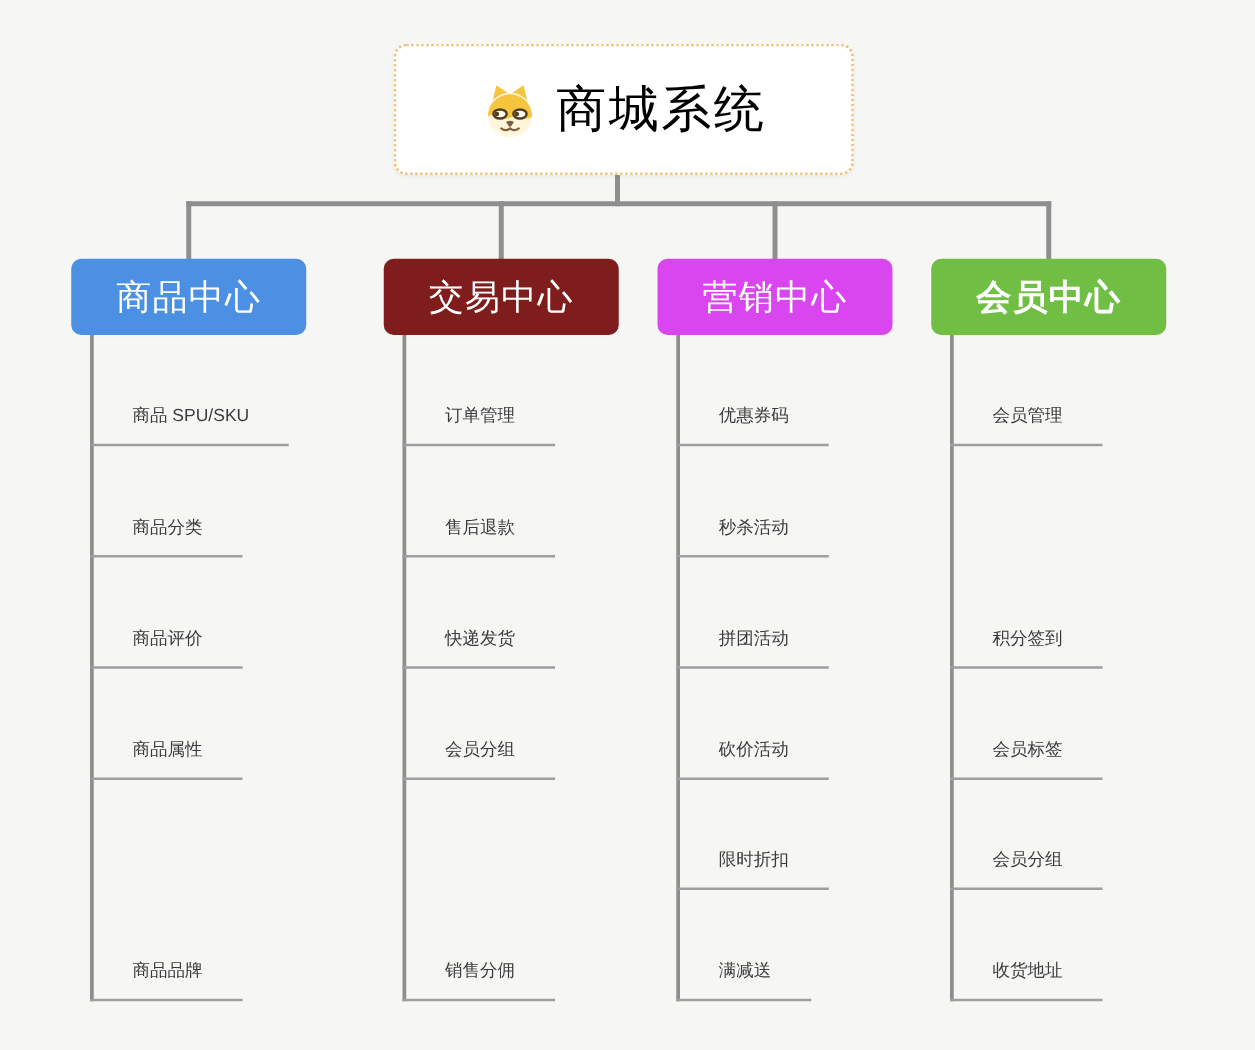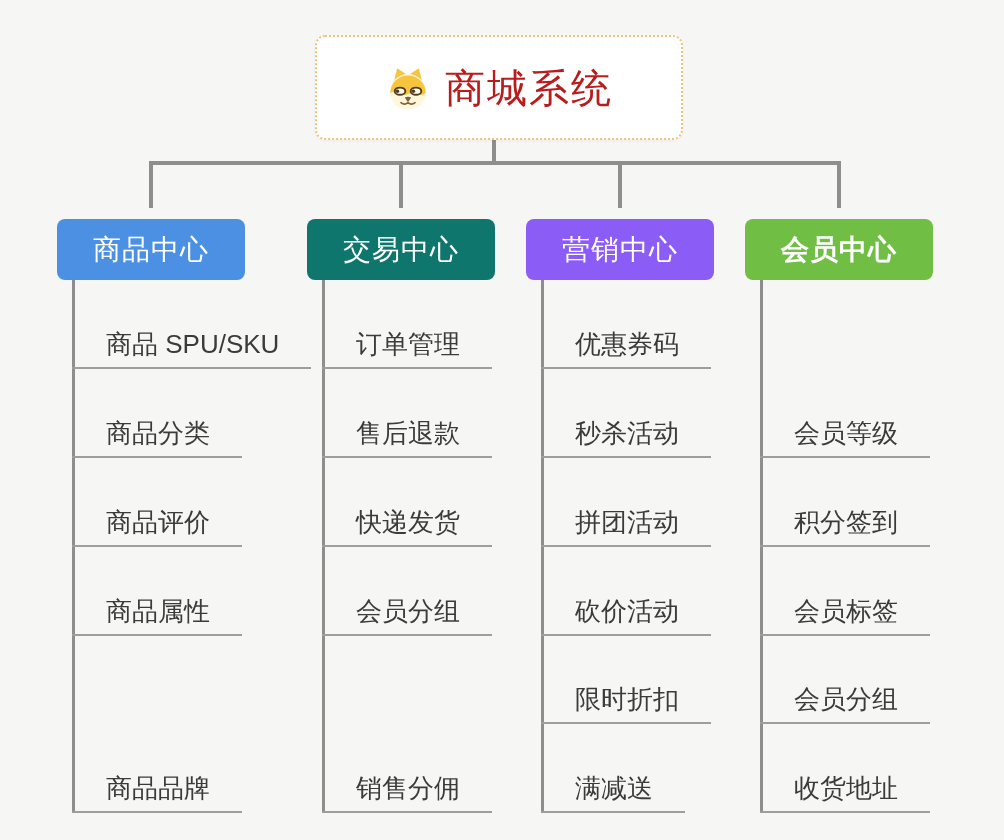--- a/index.html
+++ b/index.html
@@ -18,33 +18,33 @@
   .root-node {
     position:absolute; left:315px; top:35px; width:368px; height:105px;
     box-sizing:border-box; background:#FFFFFF;
     border:2px dotted #F2C27A; border-radius:10px;
     display:flex; align-items:center; justify-content:center; gap:14px;
     box-shadow:0 1px 3px rgba(0,0,0,0.05);
   }
   .dog { width:46px; height:46px; display:block; }
   .root-label { font-size:40px; color:#F0A73C; letter-spacing:2px; line-height:1; }
   
-  .branch { position:absolute; top:219px; width:188px; }
+  .branch { position:absolute; top:207px; width:188px; }
   .b0{left:57px}.b1{left:307px}.b2{left:526px}.b3{left:745px}
   .branch-box {
     position:relative; width:188px; height:61px; border-radius:8px;
     color:#FFFFFF; font-size:28px; letter-spacing:1px;
     display:flex; align-items:center; justify-content:center;
   }
   .spine { position:absolute; left:15px; top:61px; width:3px; height:533px; background:#8E8E8E; }
   .child {
     position:absolute; left:15px; white-space:nowrap;
     height:30px; line-height:30px; padding:0 32px 8px 34px;
     border-bottom:2px solid #9E9E9E;
-    font-size:26px; color:#3B3B3B;
+    font-size:14px; color:#3B3B3B;
   }
   .r0{top:110px}.r1{top:199px}.r2{top:288px}.r3{top:377px}.r4{top:465px}.r5{top:554px}
 </style>
 </head>
 <body>
 
 <div class="canvas">
 
   <div class="conn stub"></div>
   <div class="conn bus"></div>
@@ -59,57 +59,57 @@
       <polygon points="59,30 53,5 38,15" fill="#F6C43D"></polygon>
       <circle cx="36" cy="42" r="28" fill="#FFF6DC"></circle>
       <path d="M8.3 44 a27.7 27.7 0 0 1 55.4 0 q-6 5 -13 1.5 q-7.5 -3.5 -14.4 0 q-7 3.5 -14 -1.5 q-7 -5 -14 0 z" fill="#F6C43D"></path>
       <ellipse cx="23.5" cy="41" rx="8.3" ry="5.6" fill="#FFFDF5" stroke="#4F3D1E" stroke-width="3"></ellipse>
       <ellipse cx="48.5" cy="41" rx="8.3" ry="5.6" fill="#FFFDF5" stroke="#4F3D1E" stroke-width="3"></ellipse>
       <circle cx="19.5" cy="41" r="2.8" fill="#4F3D1E"></circle>
       <circle cx="44.5" cy="41" r="2.8" fill="#4F3D1E"></circle>
       <path d="M31 51 q5 -3 10 0 l-3.6 5.2 q-1.4 1.8 -2.8 0 z" fill="#7F5F3C"></path>
       <path d="M25 59 q5.5 4.5 11 0 q5.5 4.5 11 0" fill="none" stroke="#7F5F3C" stroke-width="2.6" stroke-linecap="round"></path>
     </svg>
-    <span class="root-label" style="color: #b91c1c;">商城系统</span>
+    <span class="root-label" style="color: #000000;">商城系统</span>
   </div>
 
   <div class="branch b0">
     <div class="branch-box" style="background-color: rgb(75, 144, 226);">商品中心</div>
     <div class="spine"></div>
     <div class="child r0">商品 SPU/SKU</div>
     <div class="child r1">商品分类</div>
     <div class="child r2">商品评价</div>
     <div class="child r3">商品属性</div>
     <div class="child r5">商品品牌</div>
   </div>
 
   <div class="branch b1">
-    <div class="branch-box" style="background-color: #0f766e;">交易中心</div>
+    <div class="branch-box" style="background-color: #7f1d1d;">交易中心</div>
     <div class="spine"></div>
     <div class="child r0">订单管理</div>
     <div class="child r1">售后退款</div>
     <div class="child r2">快递发货</div>
     <div class="child r3">会员分组</div>
     <div class="child r5">销售分佣</div>
   </div>
 
   <div class="branch b2">
-    <div class="branch-box" style="background-color: #8b5cf6;">营销中心</div>
+    <div class="branch-box" style="background-color: #d946ef;">营销中心</div>
     <div class="spine"></div>
     <div class="child r0">优惠券码</div>
     <div class="child r1">秒杀活动</div>
     <div class="child r2">拼团活动</div>
     <div class="child r3">砍价活动</div>
     <div class="child r4">限时折扣</div>
     <div class="child r5">满减送</div>
   </div>
 
   <div class="branch b3">
     <div class="branch-box" style="background-color: rgb(112, 190, 68); font-weight: bold;">会员中心</div>
     <div class="spine"></div>
-    <div class="child r1">会员等级</div>
+    <div class="child r0">会员管理</div>
     <div class="child r2">积分签到</div>
     <div class="child r3">会员标签</div>
     <div class="child r4">会员分组</div>
     <div class="child r5">收货地址</div>
   </div>
 
 </div>
 
 </body></html>

